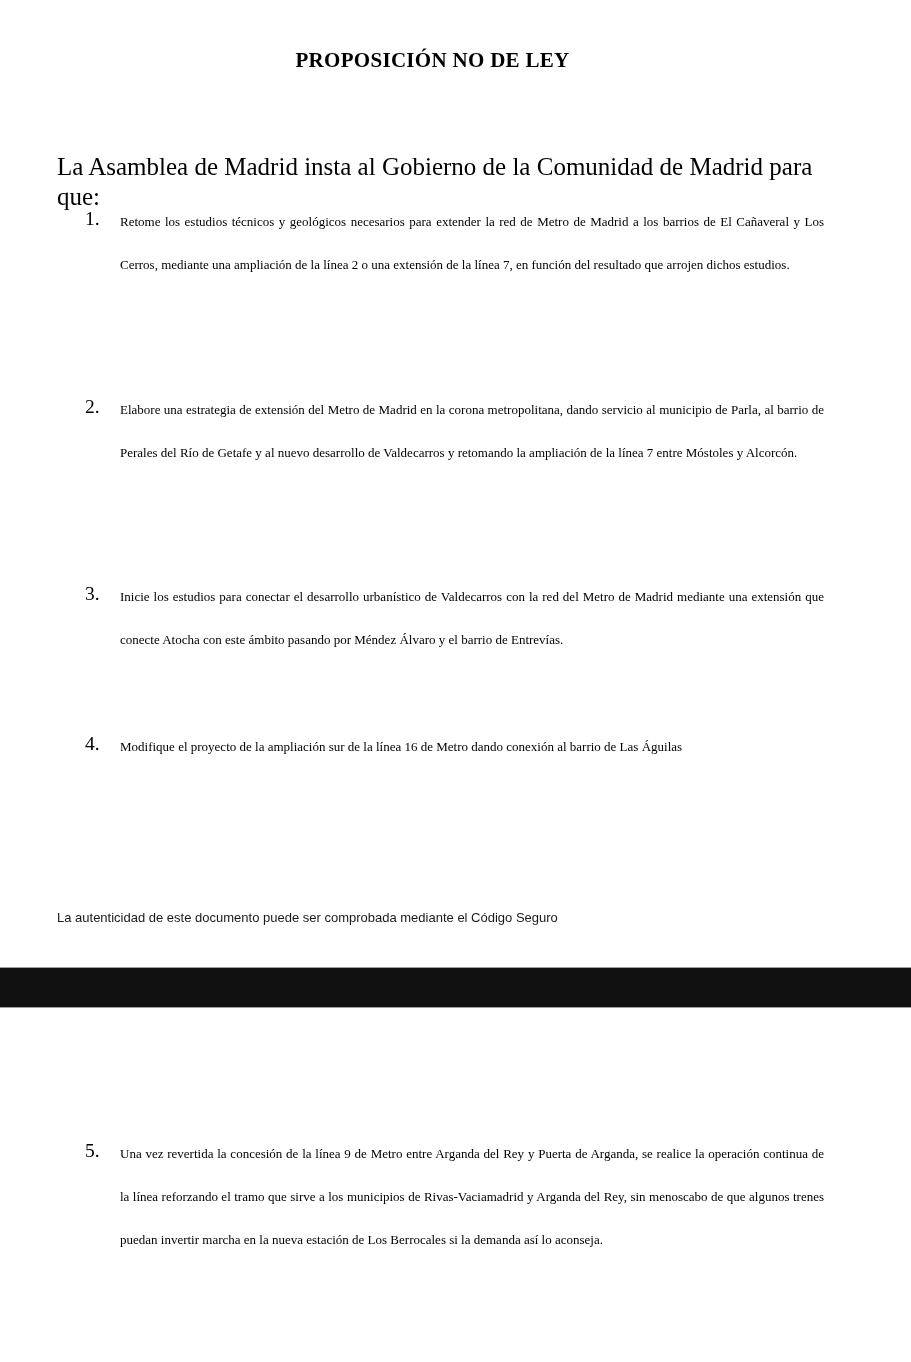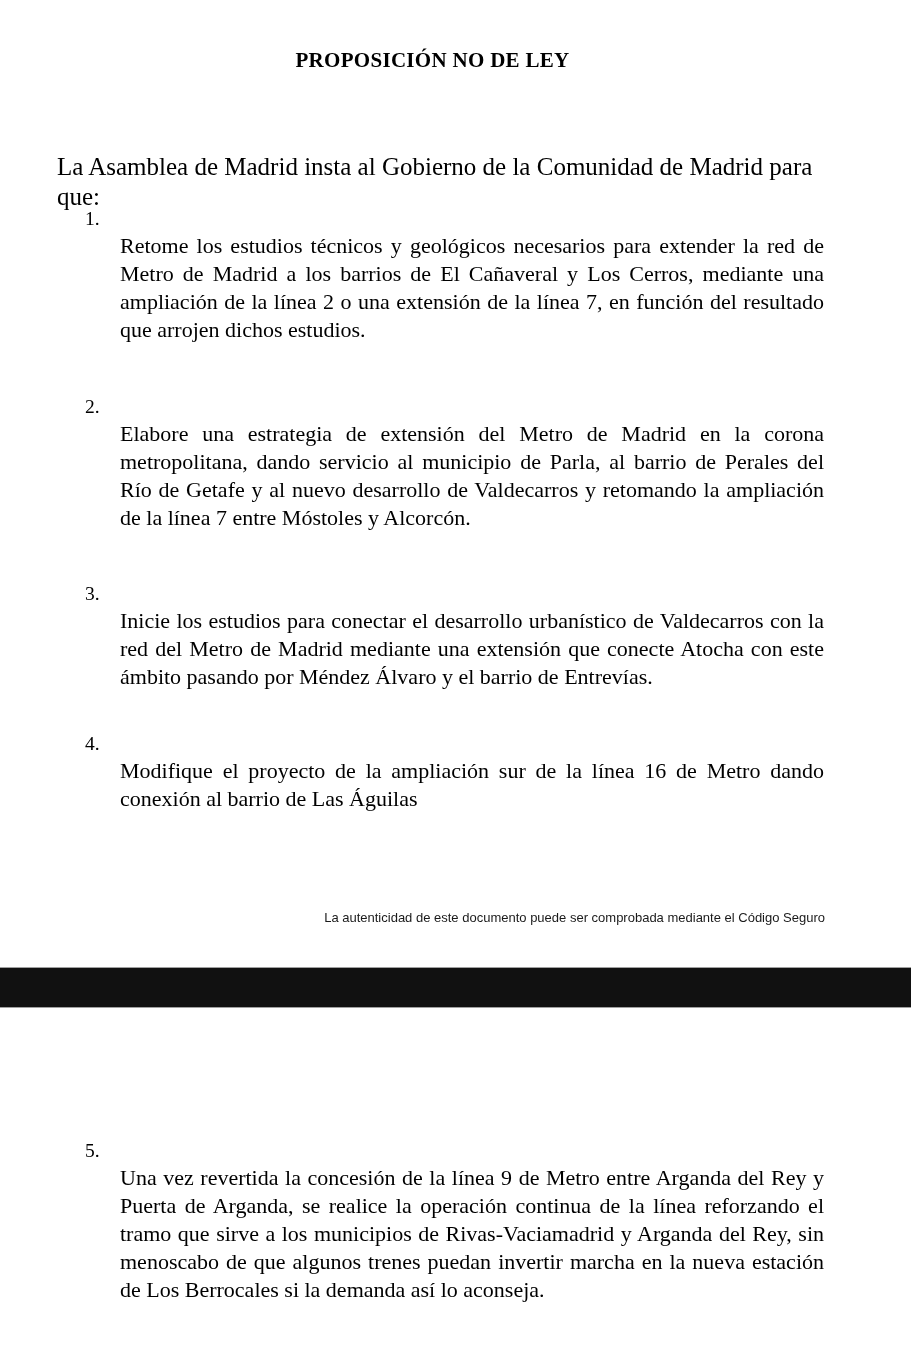--- a/index.html
+++ b/index.html
@@ -42,37 +42,36 @@
     align-items: flex-start;
   }
   .item-number {
     width: 35px;
     flex: 0 0 35px;
     font-size: 19.5px;
     line-height: 37.5px;
   }
   .item-text {
     flex: 1;
-    font-size: 22px;
-    line-height: 28px;
+    font-size: 13px;
+    line-height: 43px;
     text-align: justify;
     text-align-last: left;
-    margin-top: 32px;
   }
   .item-1 { top: 200px; }
   .item-2 { top: 388px; }
   .item-3 { top: 575px; }
   .item-4 { top: 725px; }
   .item-5 { top: 1132px; }
   .verification-footer {
     position: absolute;
     left: 57px;
     right: 86px;
     top: 908px;
-    text-align: right;
+    text-align: left;
     font-family: "Liberation Sans", sans-serif;
     font-size: 13px;
     line-height: 20px;
     color: #1a1a1a;
   }
   .redaction-bar {
     position: absolute;
     left: 0;
     top: 967px;
     width: 911px;

